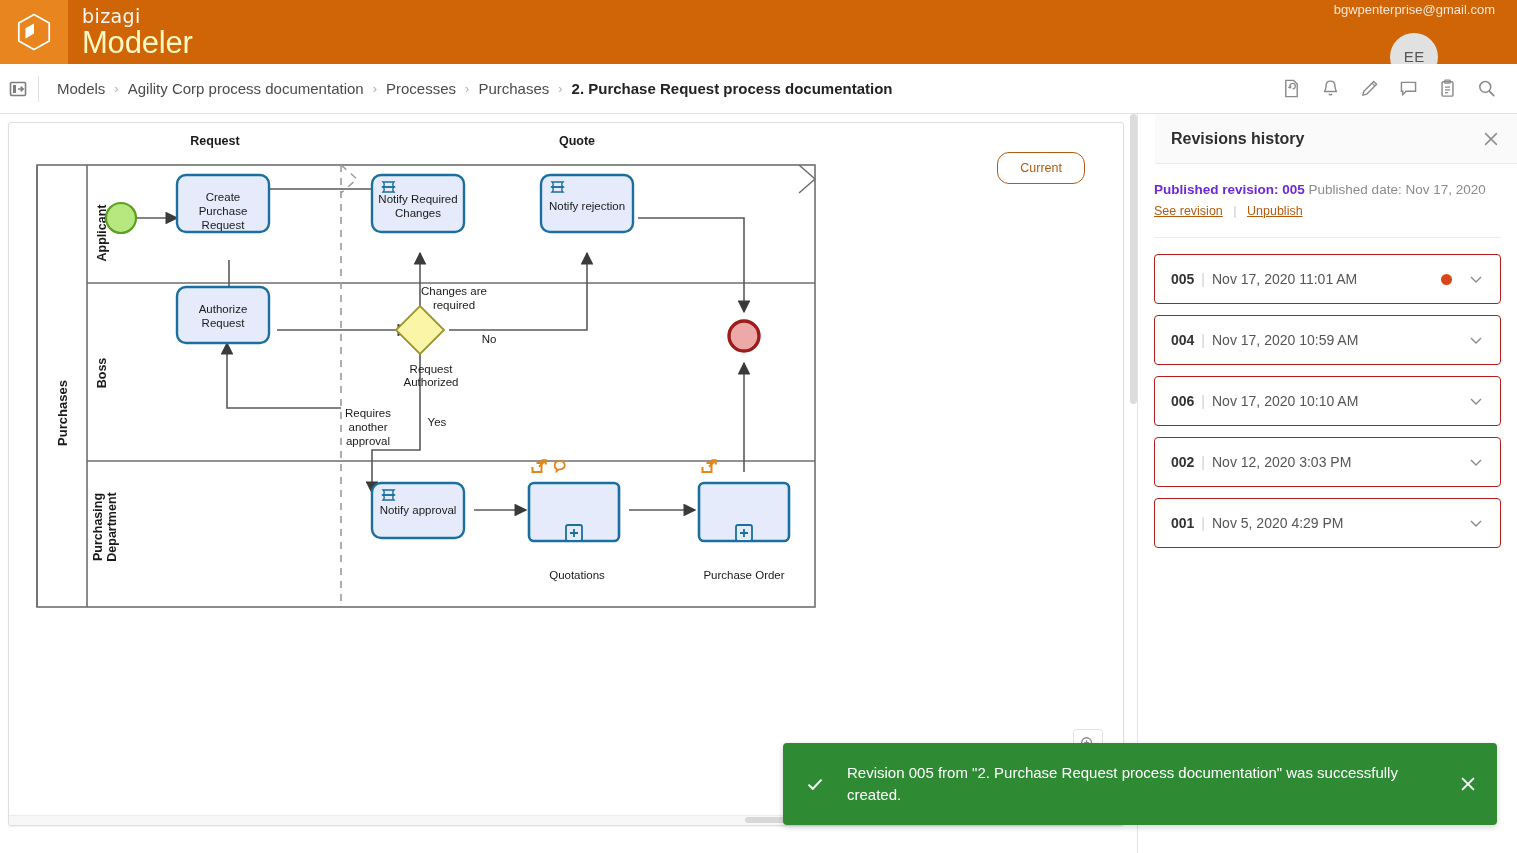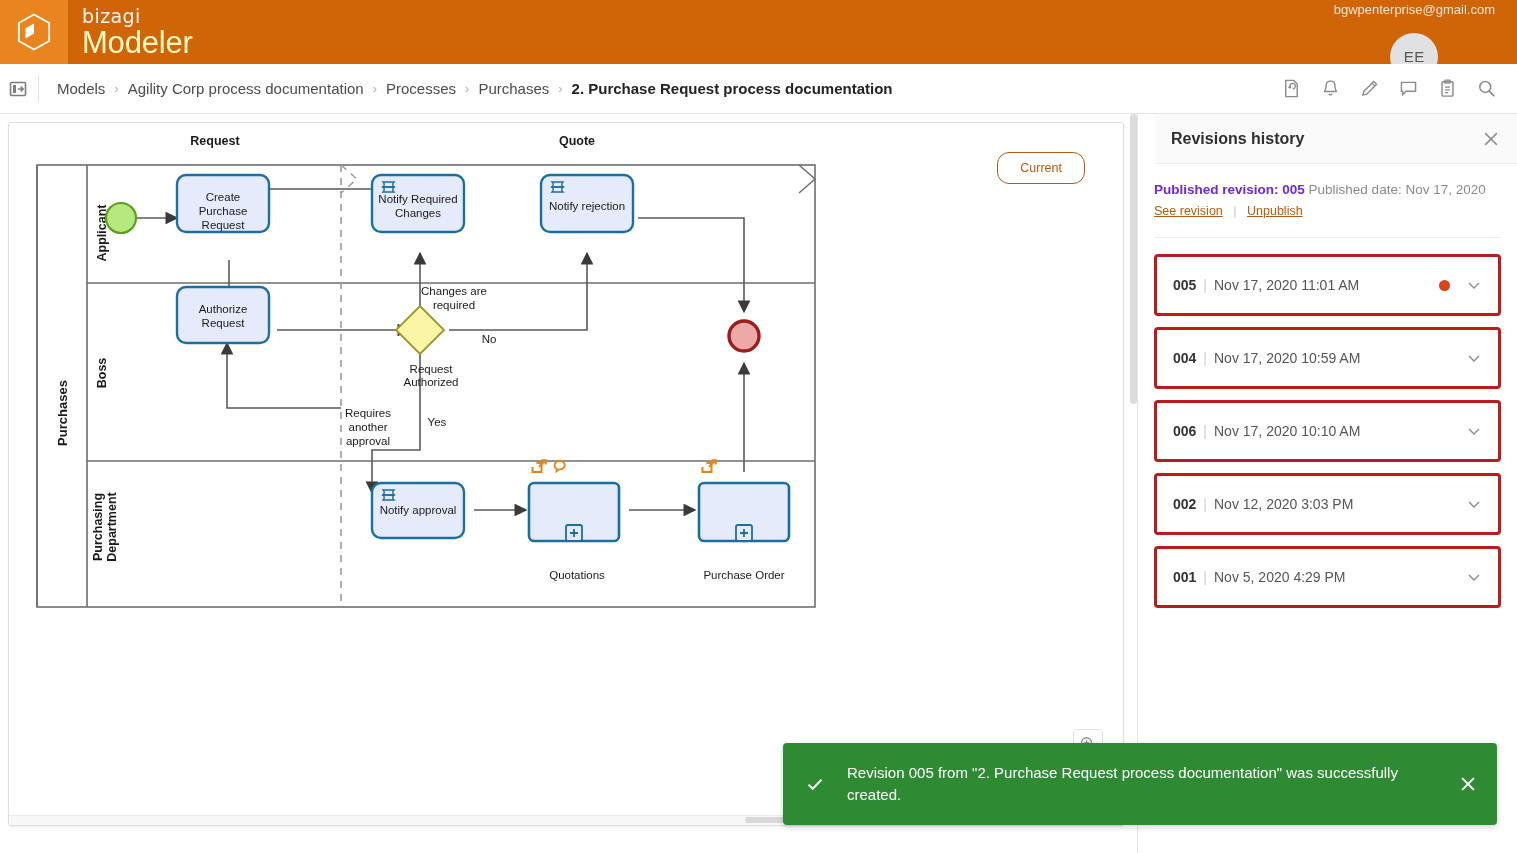--- a/index.html
+++ b/index.html
@@ -112,21 +112,21 @@
   .pub-block { padding: 18px 16px 0 16px; }
   .pub-line { font-size: 13.5px; color: #8b8b8b; }
   .pub-line b { color: #6d28d9; font-size: 13.5px; }
   .pub-links { margin-top: 7px; font-size: 12.5px; color: #b55b10; }
   .pub-links a { color: #b55b10; text-decoration: underline; cursor: pointer; }
   .pub-links .bar { color: #c9c9c9; margin: 0 7px; text-decoration: none; }
   .pub-rule { margin: 19px 16px 0 16px; height: 1px; background: #ececec; }
 
   .rev-list { padding: 16px 16px 0 16px; display: flex; flex-direction: column; gap: 11px; }
   .rev-item {
-    height: 62px; border: 3px solid #b91c1c; border-radius: 4px;
+    height: 50px; border: 1px solid #b91c1c; border-radius: 4px;
     display: flex; align-items: center; padding: 0 16px; cursor: pointer;
     background: #fff;
   }
   .rev-num { font-size: 14px; color: #333; font-weight: bold; }
   .rev-pipe { color: #cfcfcf; margin: 0 7px; font-size: 14px; }
   .rev-date { font-size: 14px; color: #555; }
   .rev-dot {
     width: 11px; height: 11px; border-radius: 50%; background: #d9451a;
     margin-left: auto;
   }

